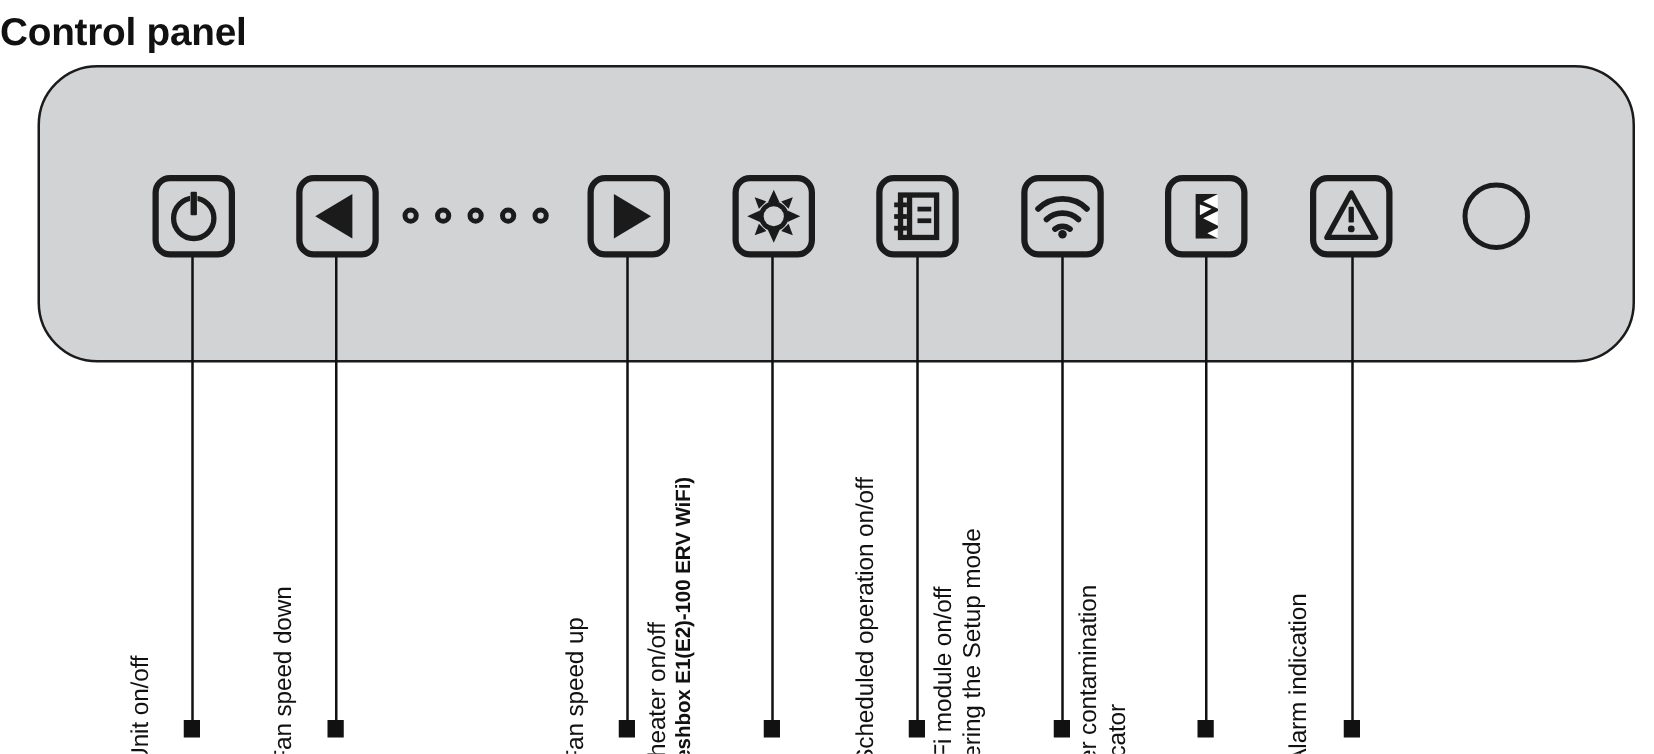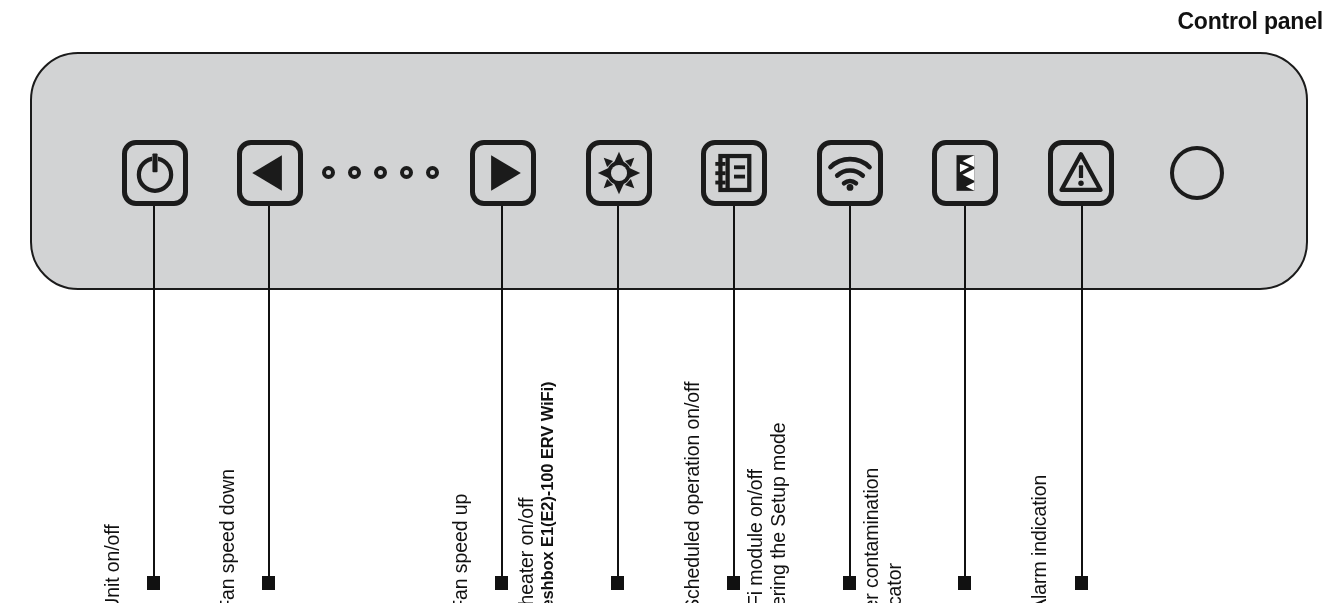--- a/index.html
+++ b/index.html
@@ -5,22 +5,22 @@
   html,body{margin:0;padding:0;}
   body{
     width:1323px;height:603px;position:relative;
     background:#ffffff;
     font-family:"Liberation Sans", sans-serif;
     color:#1a1a1a;
     overflow:hidden;
   }
   #page-title{
     position:absolute;left:0;top:8px;width:1323px;
-    text-align:right;
-    font-size:23px;font-weight:bold;letter-spacing:-0.2px;
+    text-align:left;
+    font-size:31px;font-weight:bold;letter-spacing:-0.2px;
     color:#111111;
   }
   
   #panel{
     position:absolute;left:30px;top:52px;
     width:1278px;height:238px;
     background:#d2d3d4;
     border:2.5px solid #1b1b1b;
     border-radius:48px;
     box-sizing:border-box;

